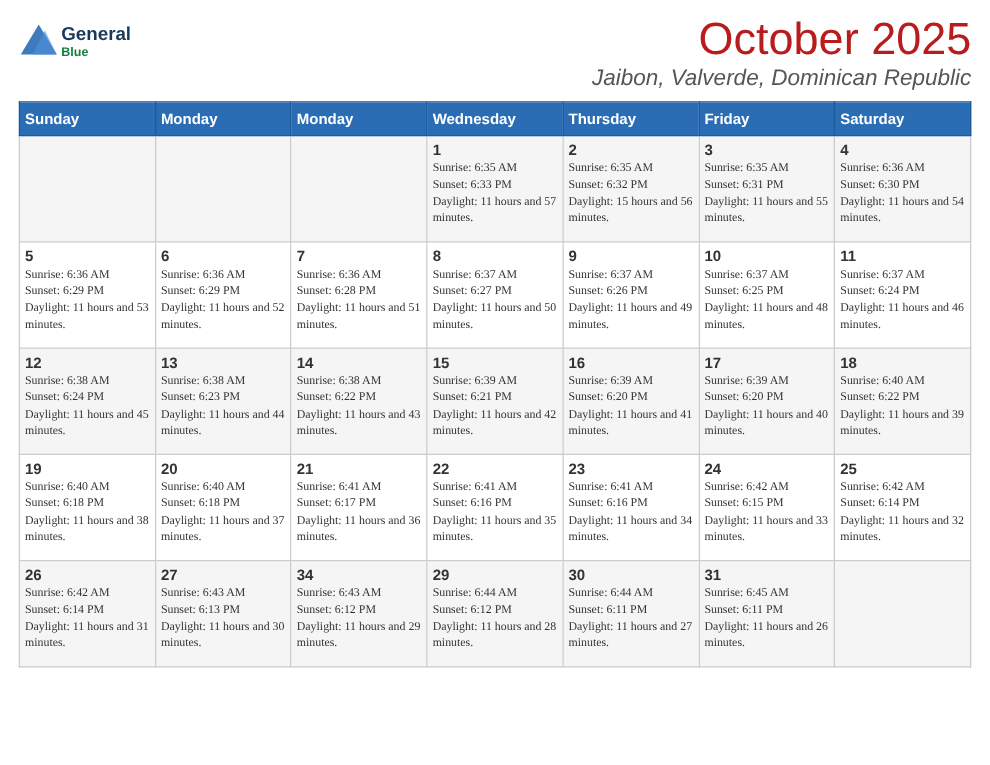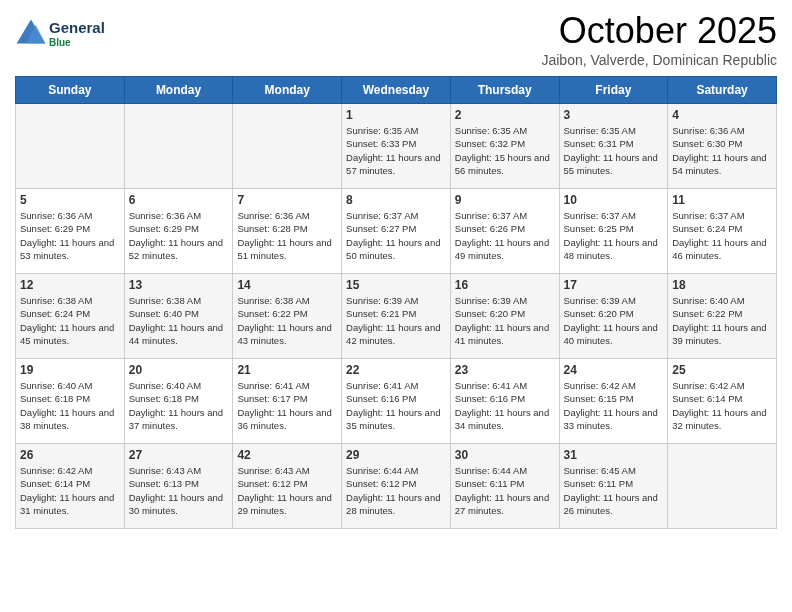--- a/index.html
+++ b/index.html
@@ -25,39 +25,40 @@
     .logo-icon {
       width: 32px;
       height: 32px;
       margin-right: 2px;
     }
     .title-block {
       text-align: right;
     }
     .month-title {
       font-size: 36px;
-      color: #000000;
+      color: #b91c1c;
       font-weight: 300;
     }
     .location {
-      font-size: 14px;
+      font-size: 18px;
       color: #555;
+      font-style: italic;
     }
     table {
       width: 100%;
       border-collapse: collapse;
       table-layout: fixed;
     }
     thead tr th {
       background-color: #2a6db5;
       color: #fff;
       font-size: 12px;
       font-weight: bold;
       padding: 6px 4px;
-      text-align: center;
+      text-align: left;
       border: 1px solid #1a5a9a;
     }
     tbody tr td {
       border: 1px solid #ccc;
       vertical-align: top;
       padding: 4px;
       font-size: 9.5px;
       color: #333;
       height: 85px;
     }
@@ -68,20 +69,21 @@
       background-color: #fff;
     }
     .day-number {
       font-size: 12px;
       font-weight: bold;
       display: block;
       margin-bottom: 2px;
     }
     .day-info {
       line-height: 1.4;
+      font-family: Liberation Serif, serif;
     }
     .empty-cell {
       background-color: inherit;
     }
   </style>
 </head>
 <body>
 
 <div class="header">
   <div class="logo">
@@ -164,21 +166,21 @@
           <div class="day-info"><span>Sunrise: 6:37 AM</span><br><span>Sunset: 6:24 PM</span><br><span>Daylight: 11 hours and 46 minutes.</span></div>
         </td>
       </tr>
       <tr>
         <td>
           <span class="day-number">12</span>
           <div class="day-info"><span>Sunrise: 6:38 AM</span><br><span>Sunset: 6:24 PM</span><br><span>Daylight: 11 hours and 45 minutes.</span></div>
         </td>
         <td>
           <span class="day-number">13</span>
-          <div class="day-info"><span>Sunrise: 6:38 AM</span><br><span>Sunset: 6:40 PM</span><br><span>Daylight: 11 hours and 44 minutes.</span></div>
+          <div class="day-info"><span>Sunrise: 6:38 AM</span><br><span>Sunset: 6:23 PM</span><br><span>Daylight: 11 hours and 44 minutes.</span></div>
         </td>
         <td>
           <span class="day-number">14</span>
           <div class="day-info"><span>Sunrise: 6:38 AM</span><br><span>Sunset: 6:22 PM</span><br><span>Daylight: 11 hours and 43 minutes.</span></div>
         </td>
         <td>
           <span class="day-number">15</span>
           <div class="day-info"><span>Sunrise: 6:39 AM</span><br><span>Sunset: 6:21 PM</span><br><span>Daylight: 11 hours and 42 minutes.</span></div>
         </td>
         <td>
@@ -227,21 +229,21 @@
       <tr>
         <td>
           <span class="day-number">26</span>
           <div class="day-info"><span>Sunrise: 6:42 AM</span><br><span>Sunset: 6:14 PM</span><br><span>Daylight: 11 hours and 31 minutes.</span></div>
         </td>
         <td>
           <span class="day-number">27</span>
           <div class="day-info"><span>Sunrise: 6:43 AM</span><br><span>Sunset: 6:13 PM</span><br><span>Daylight: 11 hours and 30 minutes.</span></div>
         </td>
         <td>
-          <span class="day-number">42</span>
+          <span class="day-number">34</span>
           <div class="day-info"><span>Sunrise: 6:43 AM</span><br><span>Sunset: 6:12 PM</span><br><span>Daylight: 11 hours and 29 minutes.</span></div>
         </td>
         <td>
           <span class="day-number">29</span>
           <div class="day-info"><span>Sunrise: 6:44 AM</span><br><span>Sunset: 6:12 PM</span><br><span>Daylight: 11 hours and 28 minutes.</span></div>
         </td>
         <td>
           <span class="day-number">30</span>
           <div class="day-info"><span>Sunrise: 6:44 AM</span><br><span>Sunset: 6:11 PM</span><br><span>Daylight: 11 hours and 27 minutes.</span></div>
         </td>

